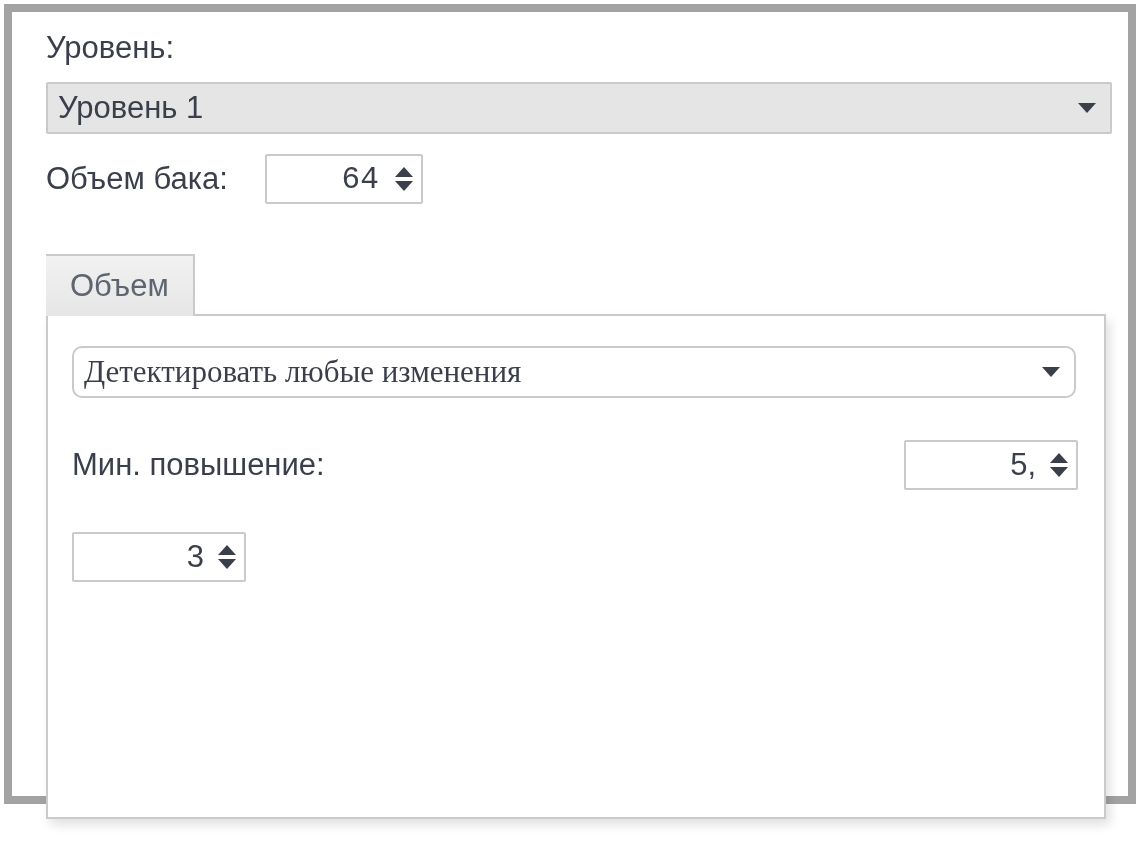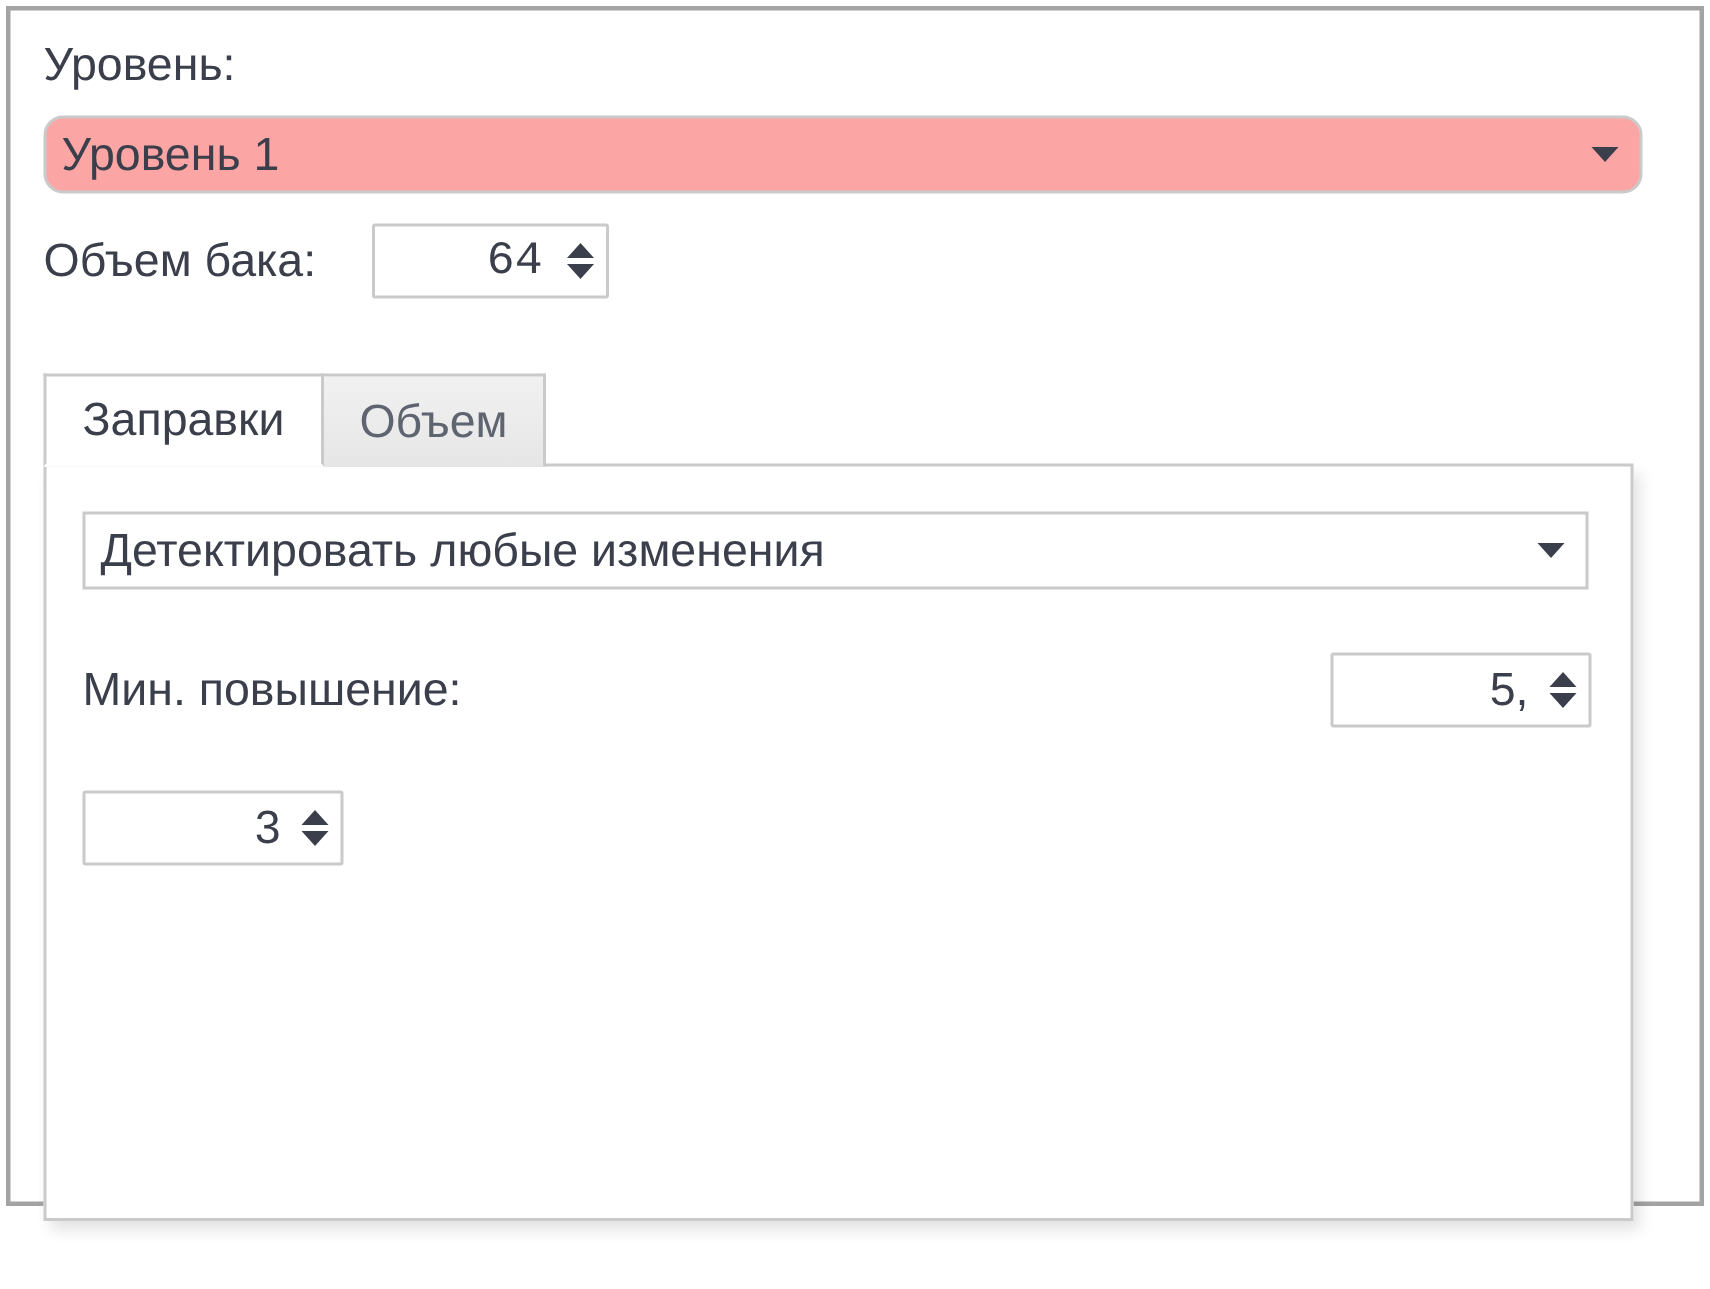--- a/index.html
+++ b/index.html
@@ -10,41 +10,41 @@
     background: #fff;
     font-family: "Segoe UI", Tahoma, Arial, sans-serif;
     color: #3a3f4b;
   }
 
   .window {
     box-sizing: border-box;
     margin: 4px;
     width: 1132px;
     height: 800px;
-    border: 3px solid #a3a3a3;
+    border: 8px solid #a3a3a3;
     background: #ffffff;
-    padding: 18px 26px 26px 22px;
+    padding: 18px 26px 26px 34px;
   }
 
   .label {
     font-size: 31px;
     color: #3a3f4b;
   }
 
   
   .level-select {
     margin-top: 16px;
     display: flex;
     align-items: center;
     justify-content: space-between;
     width: 1066px;
     height: 52px;
     border: 2px solid #cacaca;
-    background: #fca5a5;
-    border-radius: 13px;
+    background: #e5e5e5;
+    border-radius: 2px;
     padding: 0 14px 0 10px;
     box-sizing: border-box;
     font-size: 31px;
   }
 
   .tri-down {
     width: 0;
     height: 0;
     border-left: 9px solid transparent;
     border-right: 9px solid transparent;
@@ -147,24 +147,25 @@
 
   
   .inner-select {
     display: flex;
     align-items: center;
     justify-content: space-between;
     width: 1004px;
     height: 52px;
     border: 2px solid #cacaca;
     background: #fff;
-    border-radius: 0;
+    border-radius: 10px;
     padding: 0 14px 0 10px;
     box-sizing: border-box;
     font-size: 31px;
+    font-family: Liberation Serif, serif;
   }
 
   .form-row {
     display: flex;
     align-items: center;
     justify-content: space-between;
     margin-top: 42px;
     width: 1006px;
   }
 
@@ -211,23 +212,20 @@
       <div class="value">64</div>
       <div class="arrows">
         <div class="tri-up-sm"></div>
         <div class="tri-down-sm"></div>
       </div>
     </div>
   </div>
 
   <div class="tab-wrap">
     <div class="tab-strip">
-      <div class="tab active">
-        <span>Заправки</span>
-      </div>
       <div class="tab inactive">
         <span>Объем</span>
       </div>
     </div>
 
     <div class="tab-body">
 
       <div class="inner-select">
         <span>Детектировать любые изменения</span>
         <span class="tri-down"></span>

